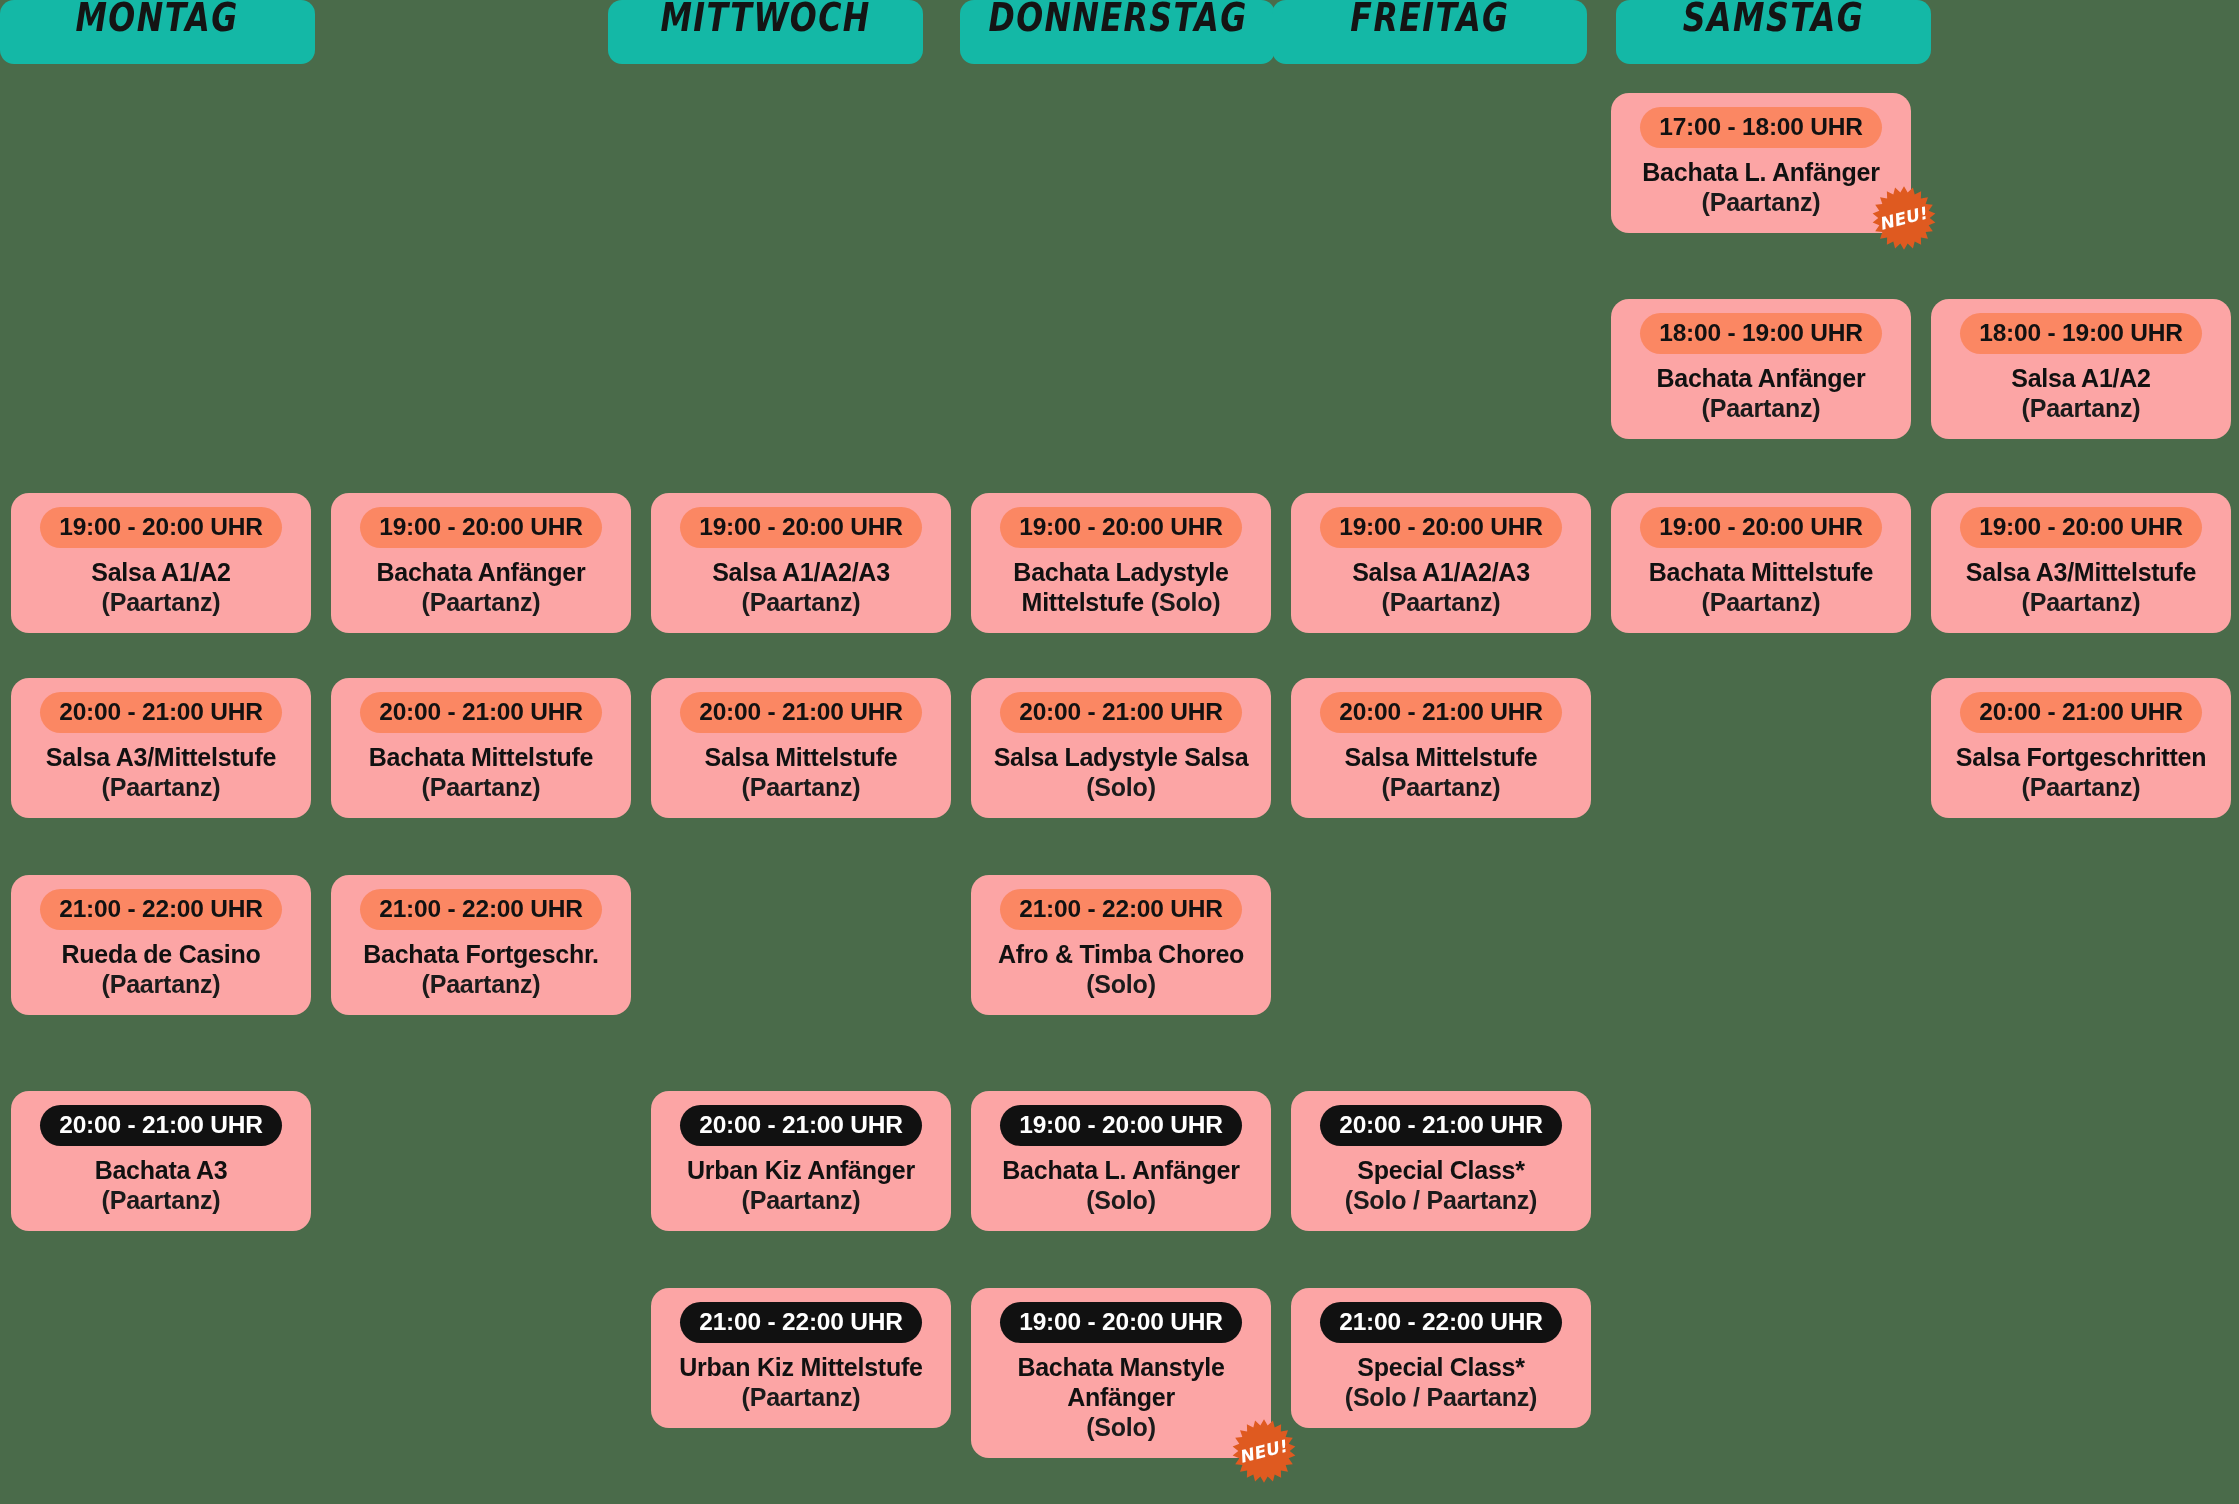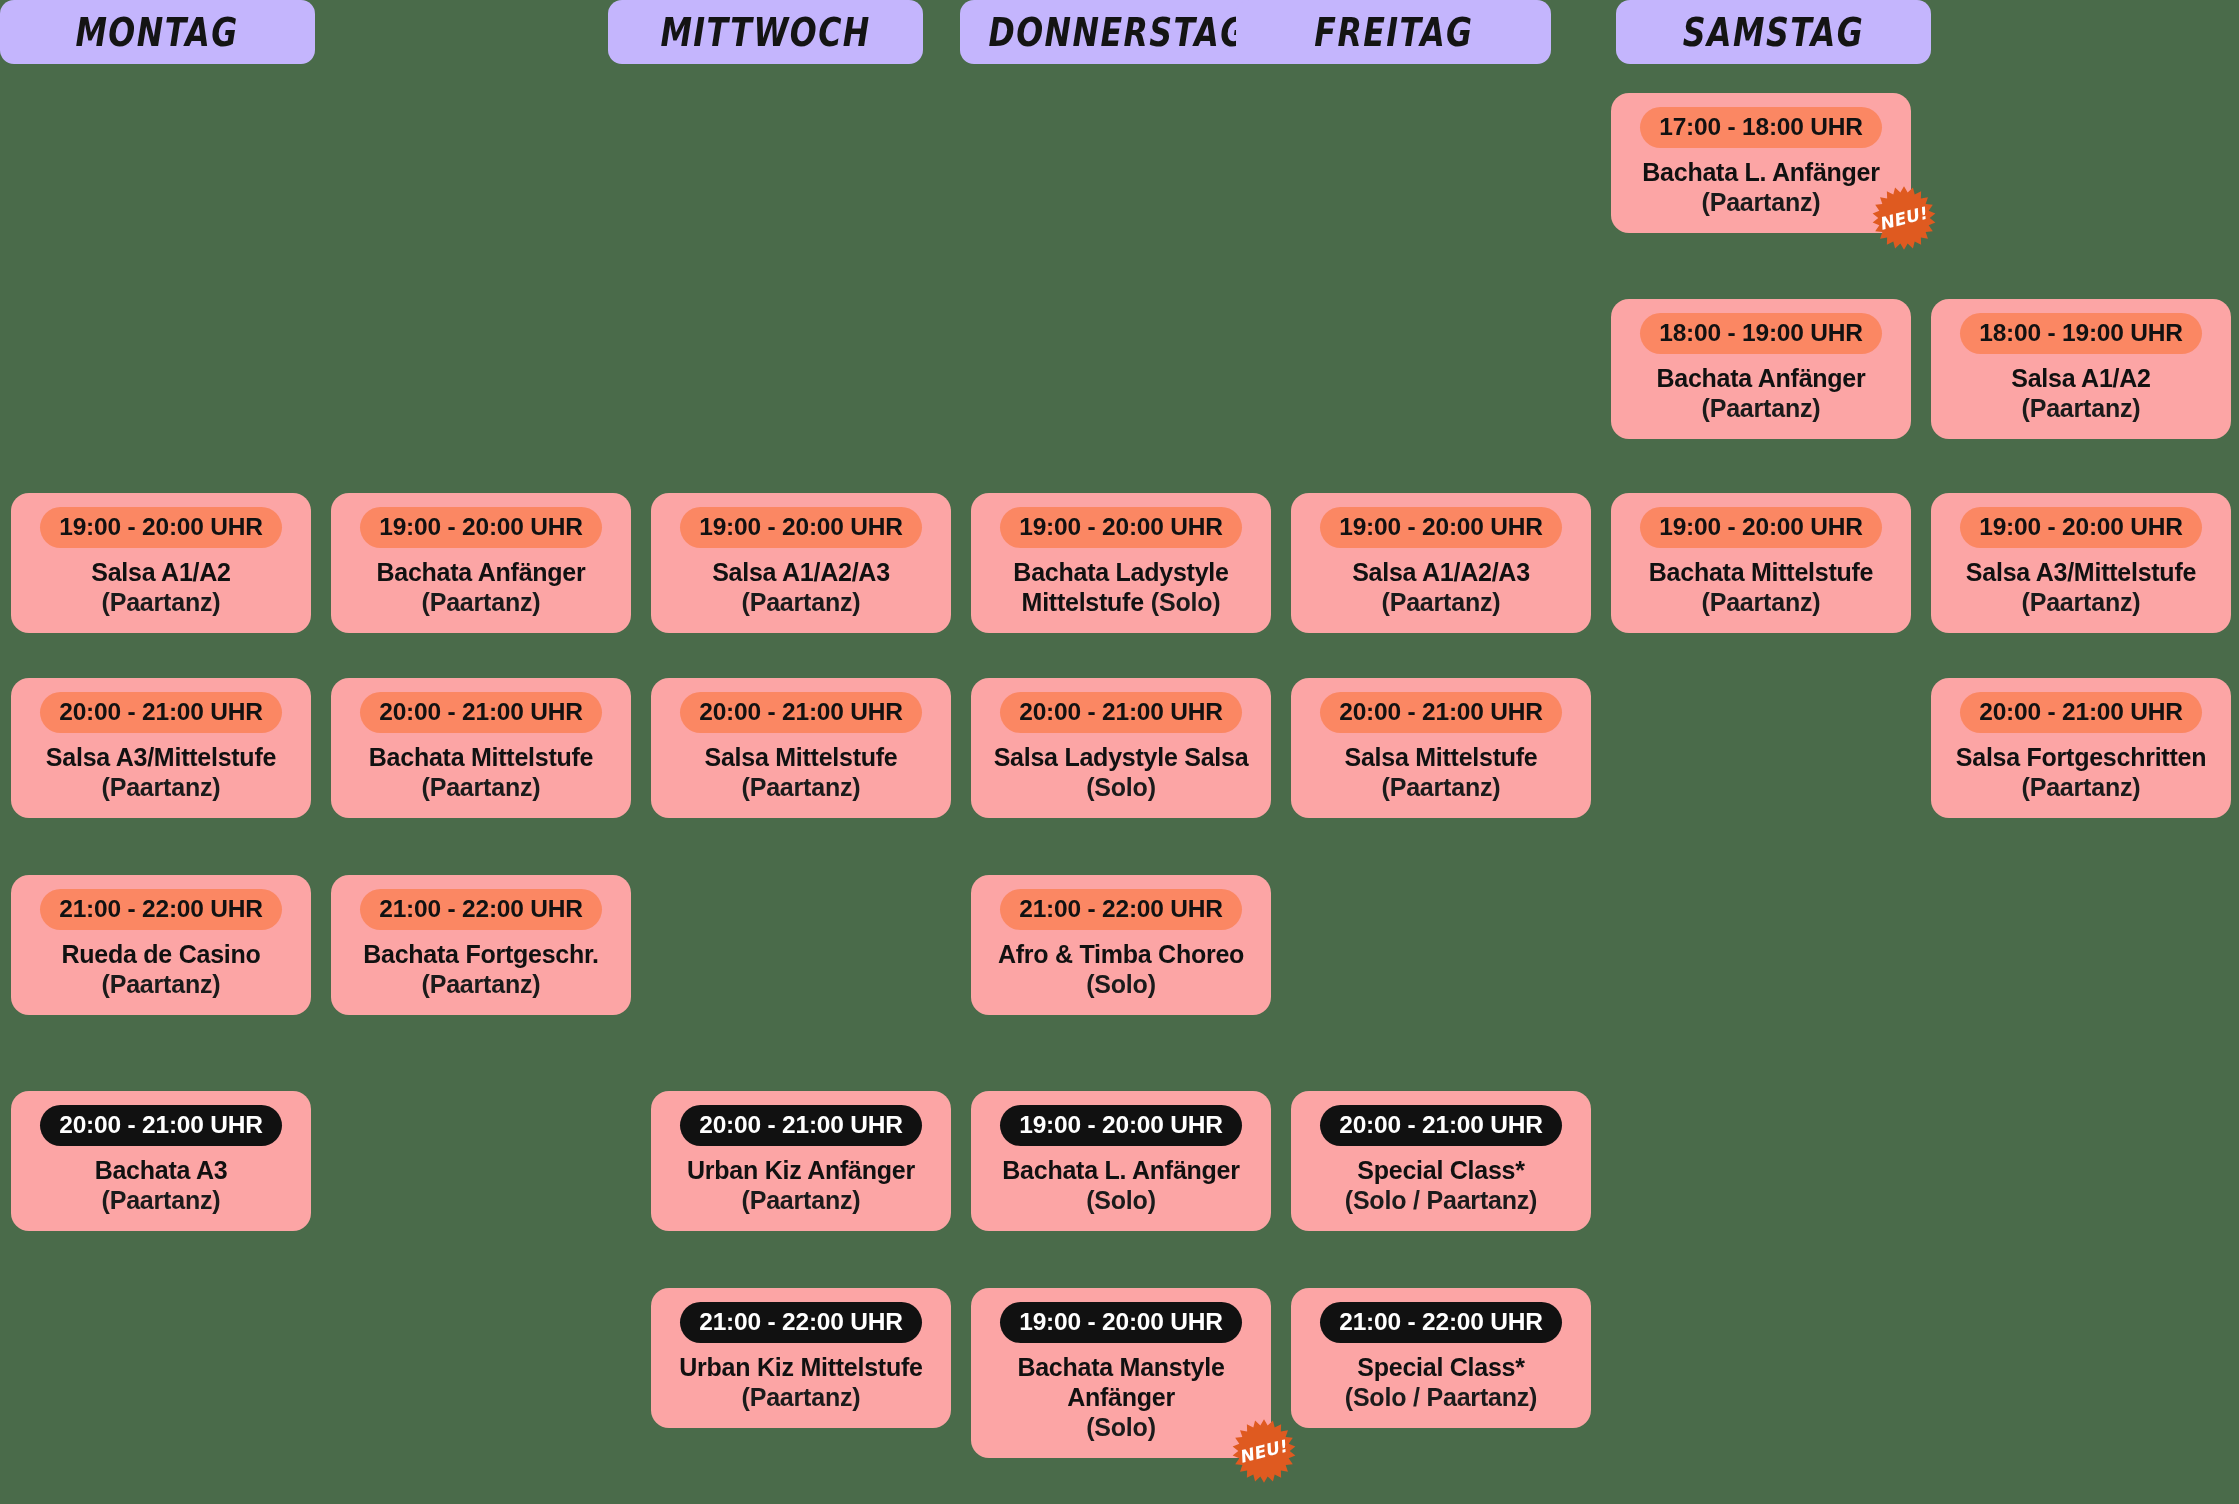--- a/index.html
+++ b/index.html
@@ -16,24 +16,23 @@
   #schedule {
     position: relative;
     width: 2239px;
     height: 1504px;
     background: #4a6b4a;
   }
 
   
   .day-header {
     position: absolute;
-    background: #c4b5fd;
+    background: #14b8a6;
     border-radius: 14px;
     display: flex;
-    align-items: center;
     justify-content: center;
     height: 64px;
     top: 0;
   }
   .day-header .day-label {
     font-family: "DejaVu Sans", sans-serif;
     font-weight: 700;
     font-style: italic;
     font-size: 33px;
     letter-spacing: 1.5px;
@@ -120,21 +119,21 @@
 <div id="schedule">
     <div class="day-header" style="left: 0px; width: 315px;">
       <span class="day-label">MONTAG</span>
     </div>
     <div class="day-header" style="left: 608px; width: 315px;">
       <span class="day-label">MITTWOCH</span>
     </div>
     <div class="day-header" style="left: 960px; width: 315px;">
       <span class="day-label">DONNERSTAG</span>
     </div>
-    <div class="day-header" style="left: 1236px; width: 315px;">
+    <div class="day-header" style="left: 1272px; width: 315px;">
       <span class="day-label">FREITAG</span>
     </div>
     <div class="day-header" style="left: 1600px; width: 315px; margin-left: 16px;">
       <span class="day-label">SAMSTAG</span>
     </div>
     <div class="neu-badge" style="left: 1871px; top: 185px;">
       <svg viewBox="0 0 100 100" aria-hidden="true">
         <path d="M50.00 2.00 L55.55 11.40 L63.52 3.94 L66.20 14.52 L75.95 9.62 L75.54 20.53 L86.28 18.57 L82.81 28.92 L93.66 30.06 L87.42 39.01 L97.51 43.17 L89.00 50.00 L97.51 56.83 L87.42 60.99 L93.66 69.94 L82.81 71.08 L86.28 81.43 L75.54 79.47 L75.95 90.38 L66.20 85.48 L63.52 96.06 L55.55 88.60 L50.00 98.00 L44.45 88.60 L36.48 96.06 L33.80 85.48 L24.05 90.38 L24.46 79.47 L13.72 81.43 L17.19 71.08 L6.34 69.94 L12.58 60.99 L2.49 56.83 L11.00 50.00 L2.49 43.17 L12.58 39.01 L6.34 30.06 L17.19 28.92 L13.72 18.57 L24.46 20.53 L24.05 9.62 L33.80 14.52 L36.48 3.94 L44.45 11.40 Z" fill="#df5a20"></path>
       </svg>
       <span class="neu-text">NEU!</span>

